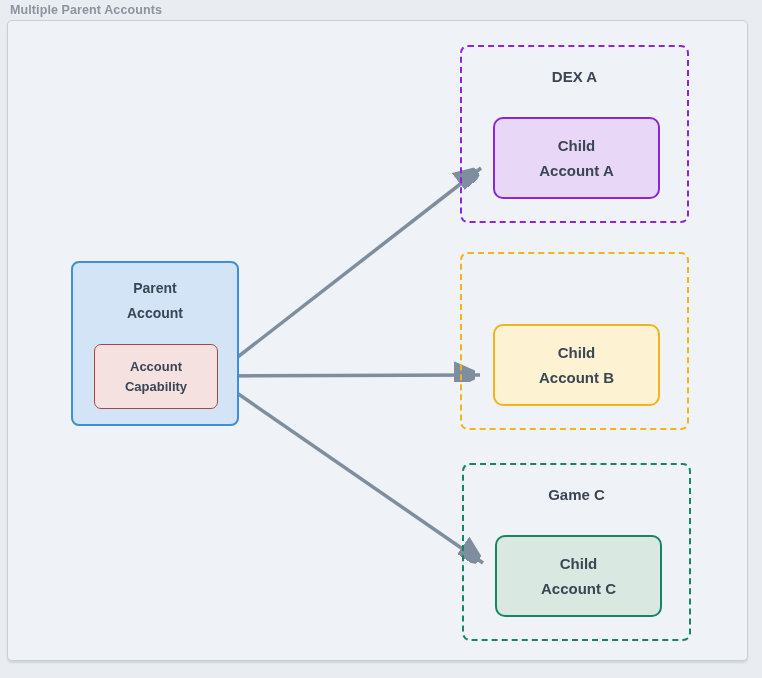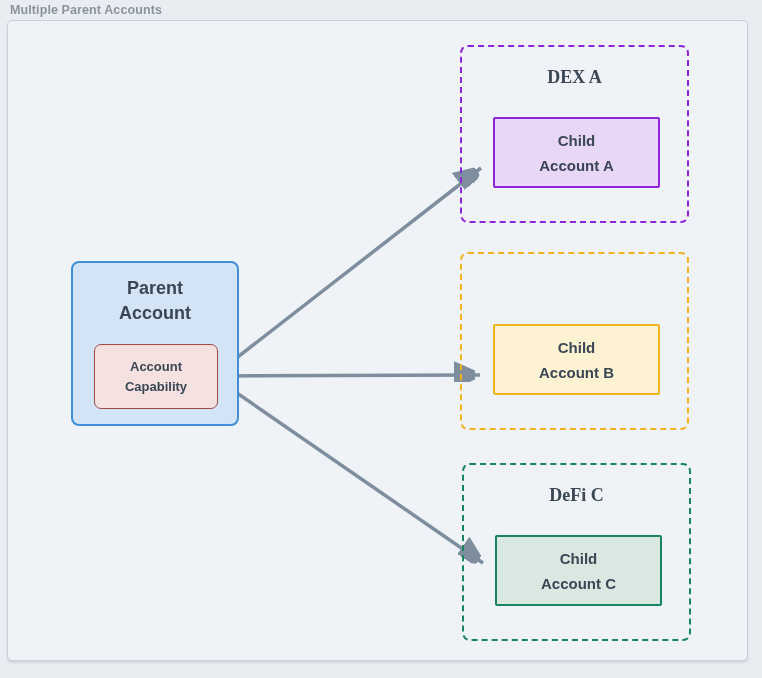--- a/index.html
+++ b/index.html
@@ -50,21 +50,21 @@
     top: 240px;
     width: 168px;
     height: 165px;
     background: var(--parent-fill, #d2e4f6);
     border: 2px solid var(--parent-border, #3f8fd8);
     border-radius: 8px;
     box-sizing: border-box;
   }
   .parent-label {
     margin-top: 13px;
-    font-size: 18px;
+    font-size: 14px;
     line-height: 25px;
   }
   .capability-node {
     position: absolute;
     left: 21px;
     top: 81px;
     width: 124px;
     height: 65px;
     background: var(--capability-fill, #f4e1e0);
     border: 1.5px solid var(--capability-border, #a04a48);
@@ -84,33 +84,32 @@
     height: 178px;
     border: 2px dashed var(--accent, #999);
     border-radius: 8px;
     box-sizing: border-box;
   }
   .group-a { left: 452px; top: 24px; }
   .group-b { left: 452px; top: 231px; }
   .group-c { left: 454px; top: 442px; }
   .group-label {
     margin-top: 20px;
-    font-size: 18px;
+    font-size: 15px;
     line-height: 20px;
-    font-family: Liberation Serif, serif;
   }
   .child-node {
     position: absolute;
     left: 31px;
     top: 70px;
     width: 167px;
-    height: 71px;
+    height: 82px;
     background: var(--fill, #eee);
     border: 2px solid var(--accent, #999);
-    border-radius: 2px;
+    border-radius: 10px;
     box-sizing: border-box;
     display: flex;
     align-items: center;
     justify-content: center;
   }
   .child-label {
     font-size: 15px;
     line-height: 25px;
   }
   .arrows-layer {
@@ -161,21 +160,21 @@
     </div>
 
     <div class="group group-b" style="--accent: #f0b41c; --fill: #fdf3d3;">
       <div class="child-node">
         <div class="node-text child-label">Child
 Account B</div>
       </div>
     </div>
 
     <div class="group group-c" style="--accent: #17855f; --fill: #d9e8e1;">
-      <div class="node-text group-label">DeFi C</div>
+      <div class="node-text group-label">Game C</div>
       <div class="child-node">
         <div class="node-text child-label">Child
 Account C</div>
       </div>
     </div>
 
   </div>
 </div>
 
 </body></html>

